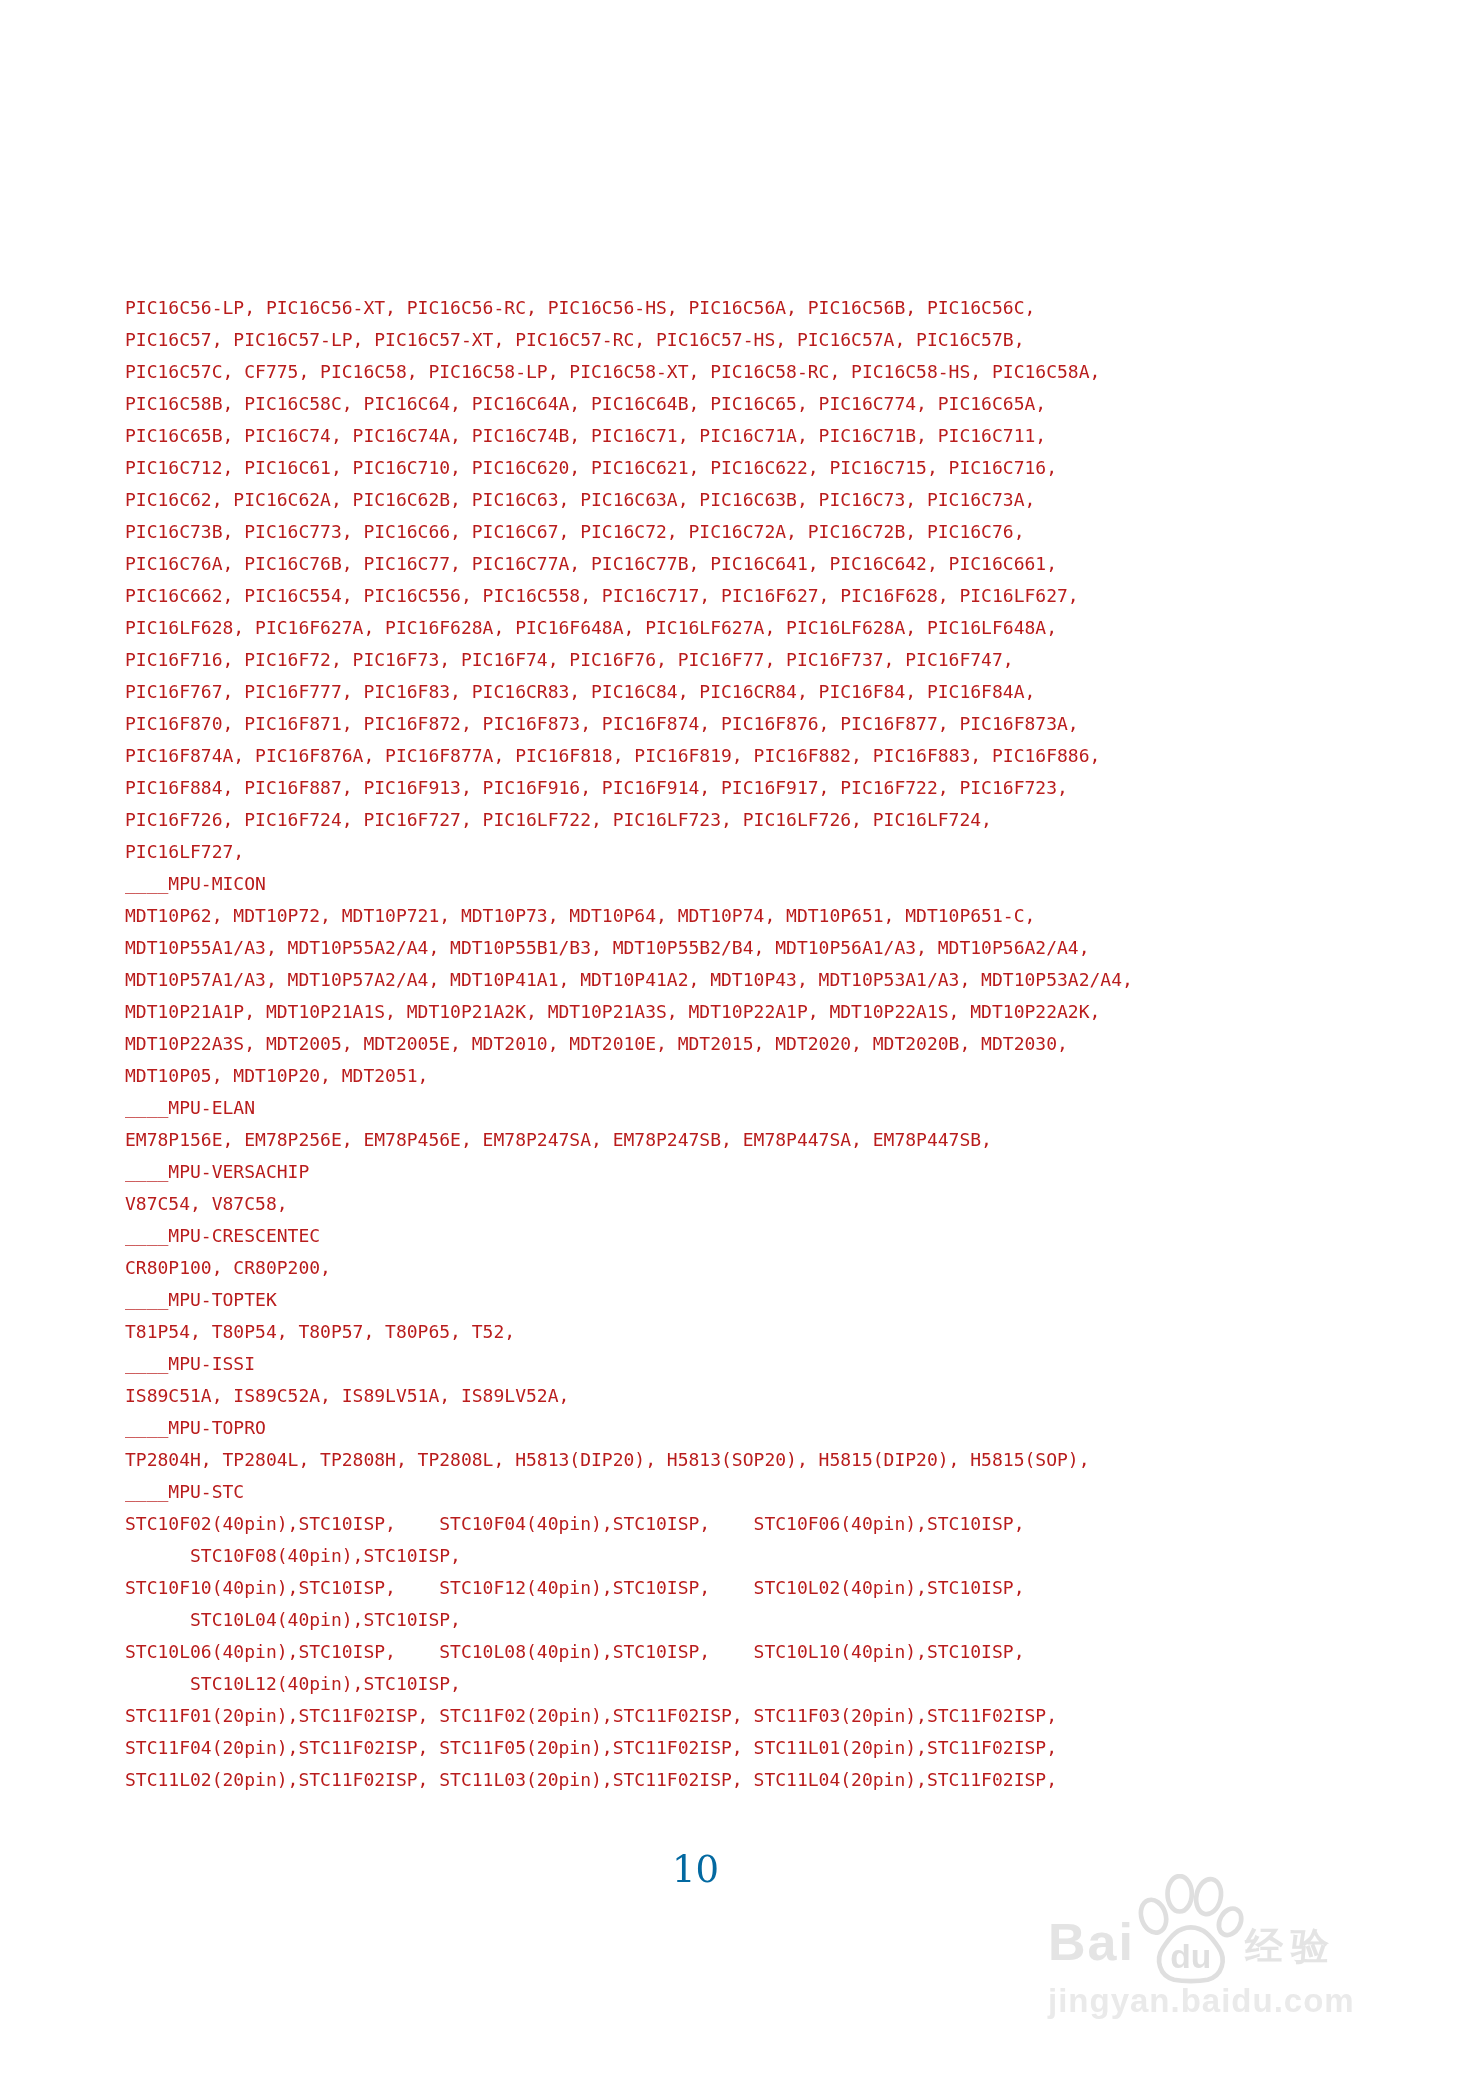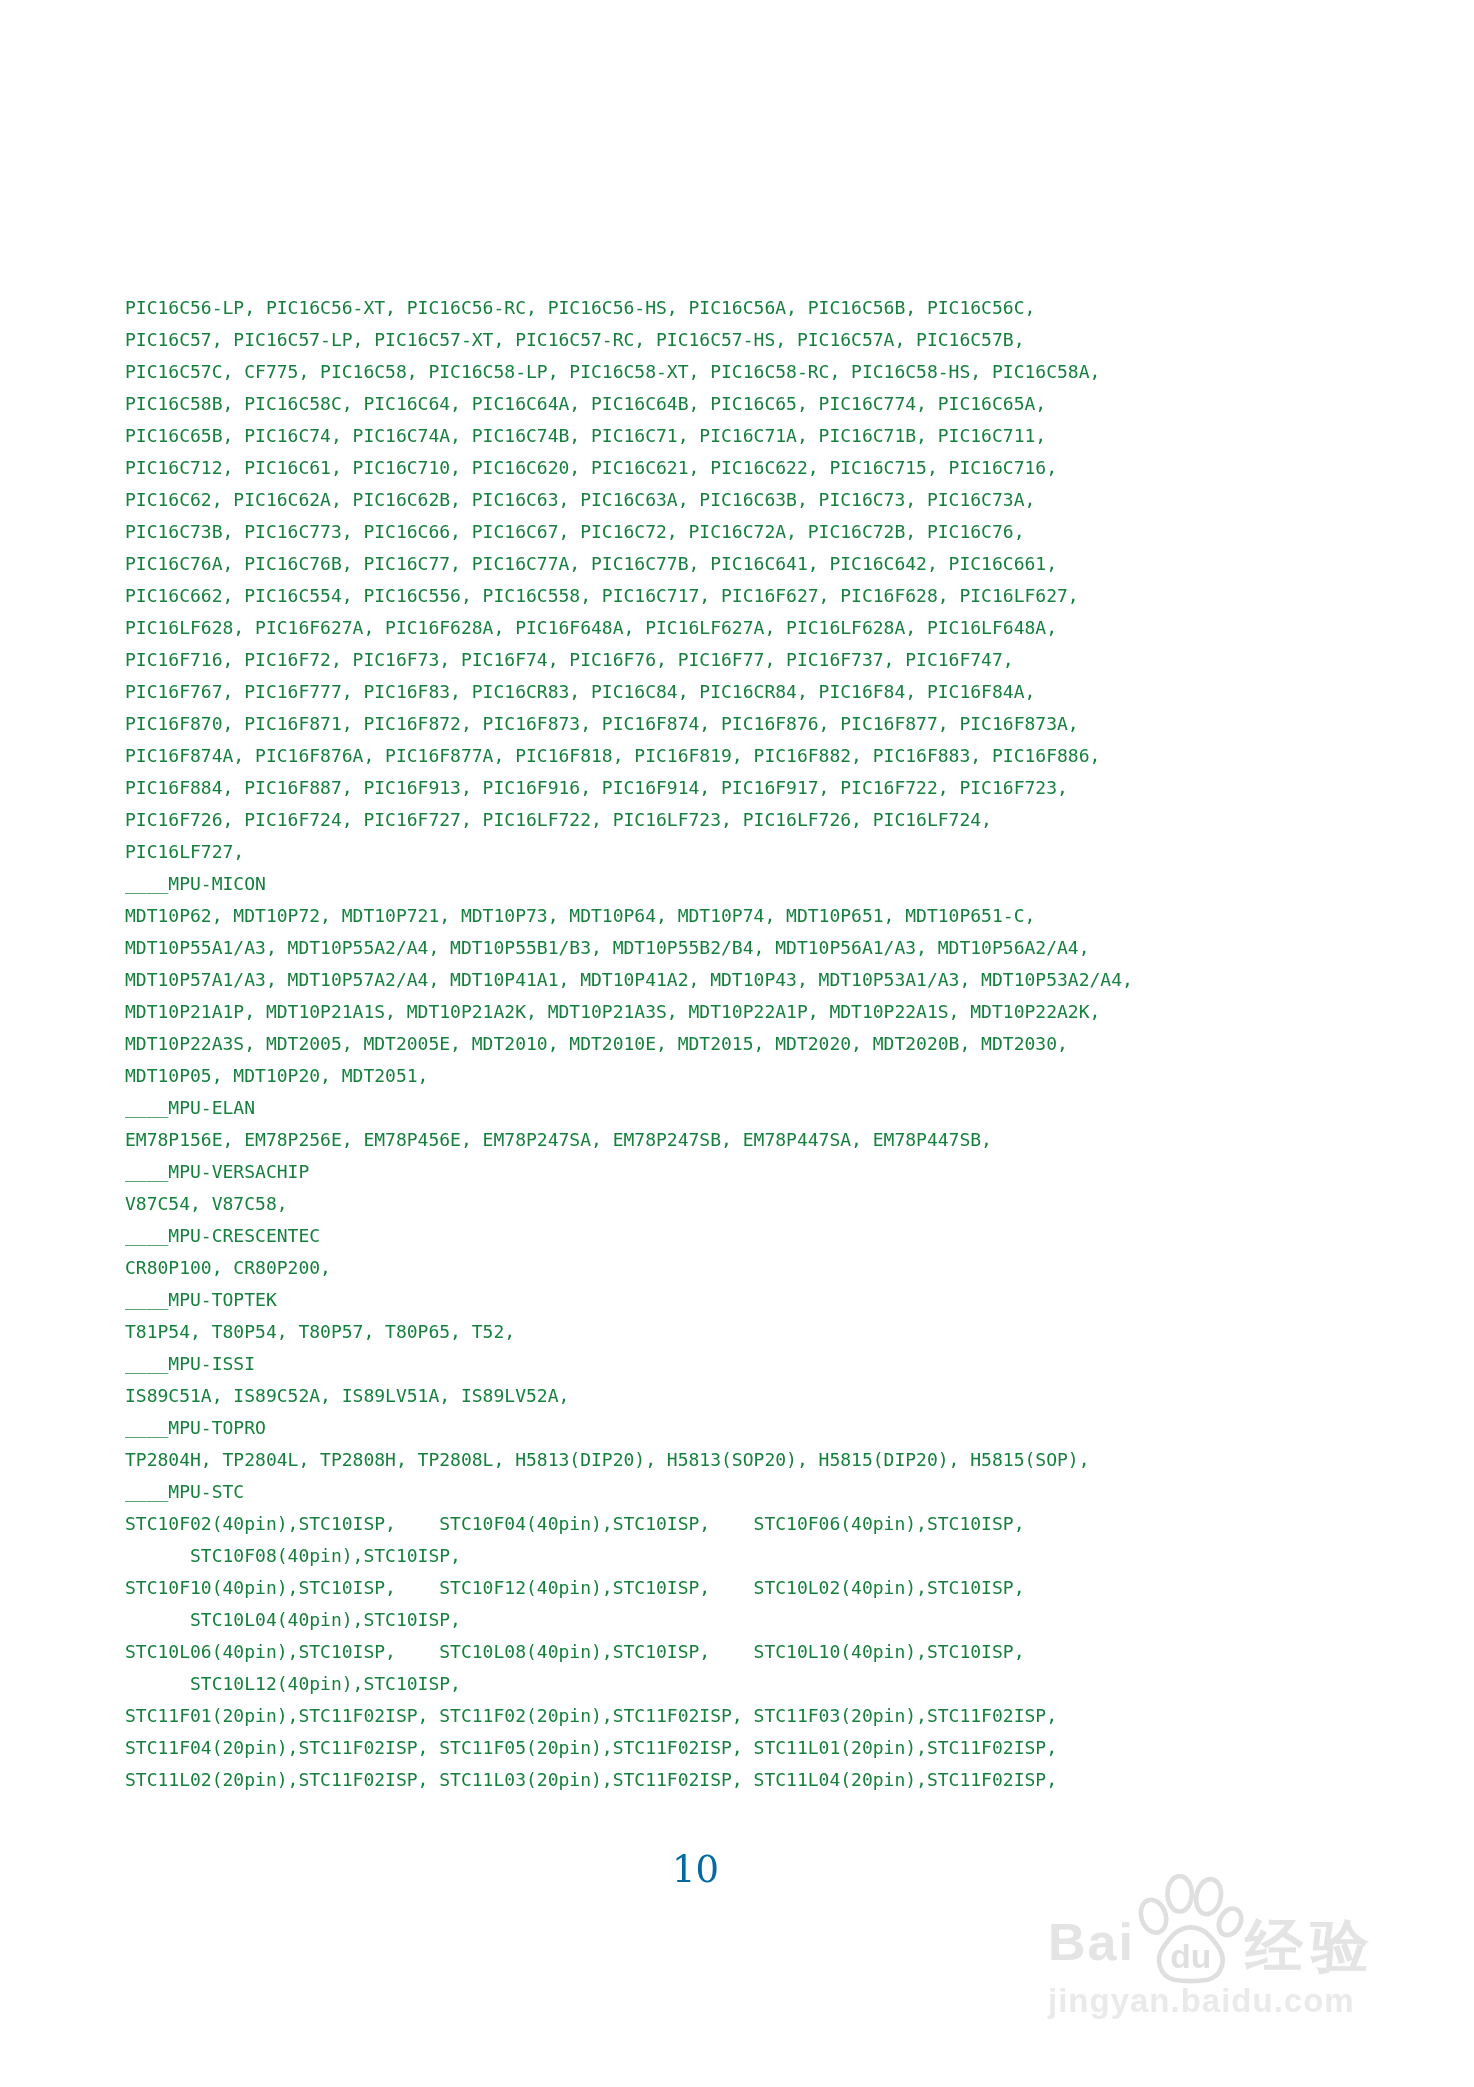--- a/index.html
+++ b/index.html
@@ -8,21 +8,21 @@
     background: #ffffff;
     position: relative;
     overflow: hidden;
     font-family: "DejaVu Sans Mono", monospace;
   }
   .text-block {
     position: absolute;
     left: 125px; top: 292px;
     font-size: 18px;
     line-height: 32px;
-    color: #15803d;
+    color: #b91c1c;
     white-space: pre;
     letter-spacing: 0;
   }
   .line { height: 32px; }
   .page-number {
     position: absolute;
     left: 672px; top: 1848px;
     font-family: "DejaVu Serif", serif;
     font-size: 37px;
     color: #0369a1;
@@ -48,21 +48,21 @@
   }
   .wm-paw {
     width: 112px; height: 118px;
     margin: 0 -4px 0 -2px;
     position: relative;
     top: 14px;
   }
   .wm-cn {
     font-family: "Liberation Sans", sans-serif;
     font-weight: bold;
-    font-size: 58px;
+    font-size: 38px;
     line-height: 64px;
     color: #e4e4e4;
     letter-spacing: 8px;
     margin-left: 4px;
   }
   .wm-url {
     font-family: "Liberation Sans", sans-serif;
     font-weight: bold;
     font-size: 33px;
     color: #eaeaea;

